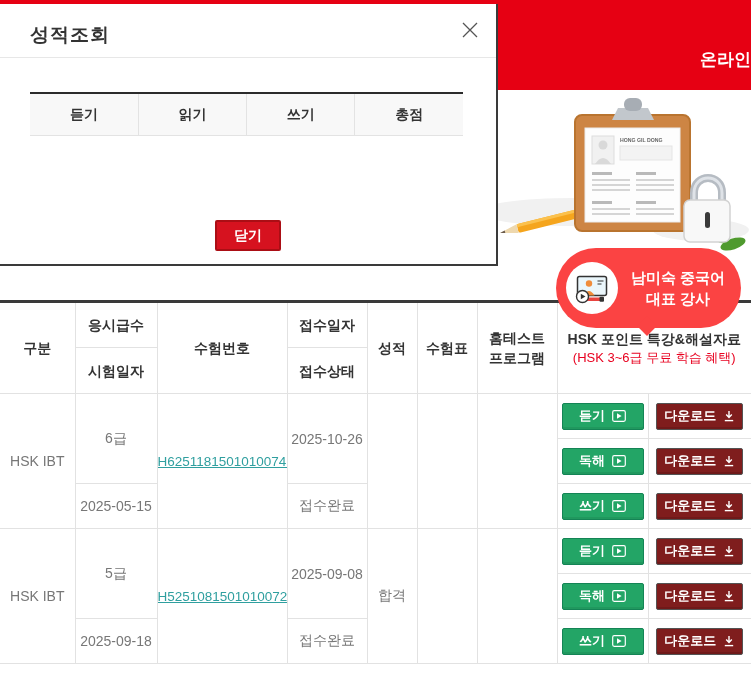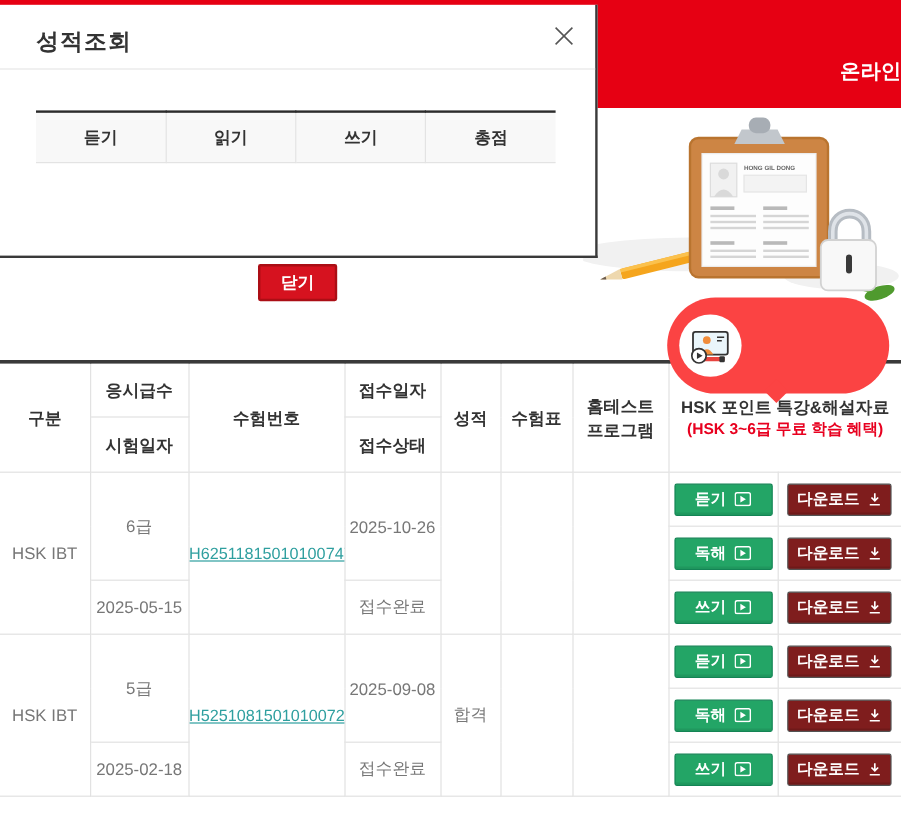--- a/index.html
+++ b/index.html
@@ -28,35 +28,35 @@
   table.results{position:absolute;left:0;top:300px;width:751px;border-collapse:collapse;table-layout:fixed;
                 border-top:3px solid #3a3a3a;border-bottom:1px solid #e2e2e2;z-index:3;background:#fff;}
   table.results th,table.results td{border:1px solid #e2e2e2;text-align:center;vertical-align:middle;
                 padding:0;overflow:hidden;}
   table.results th{color:#333;font-size:14px;font-weight:bold;background:#fff;line-height:20px;}
   table.results td{color:#777;font-size:14px;}
   table.results .first{border-left:none;}
   table.results .last{border-right:none;}
   tr.hrow{height:46px;}
   tr.brow{height:45px;}
-  .sub-red{color:#e8001f;font-size:13px;font-weight:bold;line-height:18px;}
+  .sub-red{color:#e8001f;font-size:13px;font-weight:normal;line-height:18px;}
   .hsk-title{line-height:19px;}
   td.gray{color:#888;margin-left:12px;}
   a.exam-link{color:#2f9f9f;font-size:13.5px;text-decoration:underline;cursor:pointer;}
 
   
   .btn-green,.btn-gray{display:flex;align-items:center;justify-content:center;gap:7px;margin:0 auto;
         height:27px;border-radius:2px;color:#fff;font-size:13px;font-weight:bold;cursor:pointer;
         font-family:inherit;padding:0;}
   .btn-green{width:82px;background:#23a566;border:1px solid #148455;box-shadow:inset 0 -2px 0 rgba(0,0,0,.08);}
   .btn-gray{width:87px;background:#7f1d1d;border:1px solid #535353;box-shadow:inset 0 -2px 0 rgba(0,0,0,.12);}
   .play-icon,.download-icon{display:inline-flex;line-height:0;}
 
   
-  .modal{position:absolute;left:0;top:4px;width:498px;height:211px;background:#fff;box-sizing:border-box;
+  .modal{position:absolute;left:0;top:4px;width:498px;height:262px;background:#fff;box-sizing:border-box;
          border:2px solid #3a3a3a;border-left:none;border-top:none;z-index:20;}
   .modal-title{position:absolute;left:30px;top:18px;font-size:19px;font-weight:bold;color:#333;letter-spacing:1px;}
   .modal-close{position:absolute;right:16px;top:16px;cursor:pointer;}
   .modal-divider{position:absolute;left:0;top:53px;width:100%;border-bottom:1px solid #e7e7e7;}
   table.score{position:absolute;left:30px;top:88px;width:433px;border-collapse:collapse;table-layout:fixed;
               border-top:2px solid #2b2b2b;border-bottom:1px solid #e3e3e3;}
   table.score th,table.score td{border:1px solid #e3e3e3;border-top:none;text-align:center;height:39px;}
   table.score th{background:#f8f8f8;color:#333;font-size:14px;font-weight:bold;}
   table.score td{color:#999;font-size:14px;background:#fff;}
   table.score .first{border-left:none;}
@@ -299,21 +299,21 @@
             <span class="download-icon">
                 <svg width="12" height="12" viewBox="0 0 12 12">
                   <path d="M6 1 V7 M3.2 4.6 L6 7.4 L8.8 4.6" stroke="#fff" stroke-width="1.4" fill="none"></path>
                   <path d="M1.8 10.6 H10.2" stroke="#fff" stroke-width="1.4"></path>
                 </svg>
               </span>
           </button>
         </td>
       </tr>
       <tr class="brow">
-        <td>2025-02-18</td>
+        <td>2025-09-18</td>
         <td>접수완료</td>
         <td>
           <button class="btn-green">
             <span>쓰기</span>
             <span class="play-icon">
                 <svg width="14" height="12" viewBox="0 0 14 12">
                   <rect x="0.7" y="0.7" width="12.6" height="10.6" rx="1.5" fill="none" stroke="#fff" stroke-width="1.2"></rect>
                   <polygon points="5,3.2 9.6,6 5,8.8" fill="#fff"></polygon>
                 </svg>
               </span>
@@ -341,20 +341,24 @@
         <rect x="3.5" y="3.5" width="29" height="19" rx="2" fill="#eaf6fb" stroke="#333" stroke-width="1.5"></rect>
         <circle cx="15" cy="10.5" r="3.2" fill="#f08c3a"></circle>
         <path d="M9.5,22.5 q5.5,-9 11,0 z" fill="#f08c3a"></path>
         <path d="M23.5 8 h6 M23.5 11 h4" stroke="#333" stroke-width="1.2"></path>
         <rect x="7" y="24.5" width="23" height="3.5" rx="1.5" fill="#e8443f"></rect>
         <rect x="25.5" y="23.8" width="4.5" height="5" rx="1" fill="#333"></rect>
         <circle cx="8.5" cy="23.5" r="6" fill="#fff" stroke="#333" stroke-width="1.4"></circle>
         <polygon points="6.8,20.8 11.5,23.5 6.8,26.2" fill="#333"></polygon>
       </svg>
     </div>
+    <div class="badge-text">
+      <div>남미숙 중국어</div>
+      <div>대표 강사</div>
+    </div>
   </div>
 
   <div class="modal">
     <div class="modal-title">성적조회</div>
     <svg class="modal-close" width="20" height="20" viewBox="0 0 20 20">
       <path d="M3 3 L17 17 M17 3 L3 17" stroke="#555" stroke-width="1.3" fill="none"></path>
     </svg>
     <div class="modal-divider"></div>
     <table class="score">
       <tbody>

